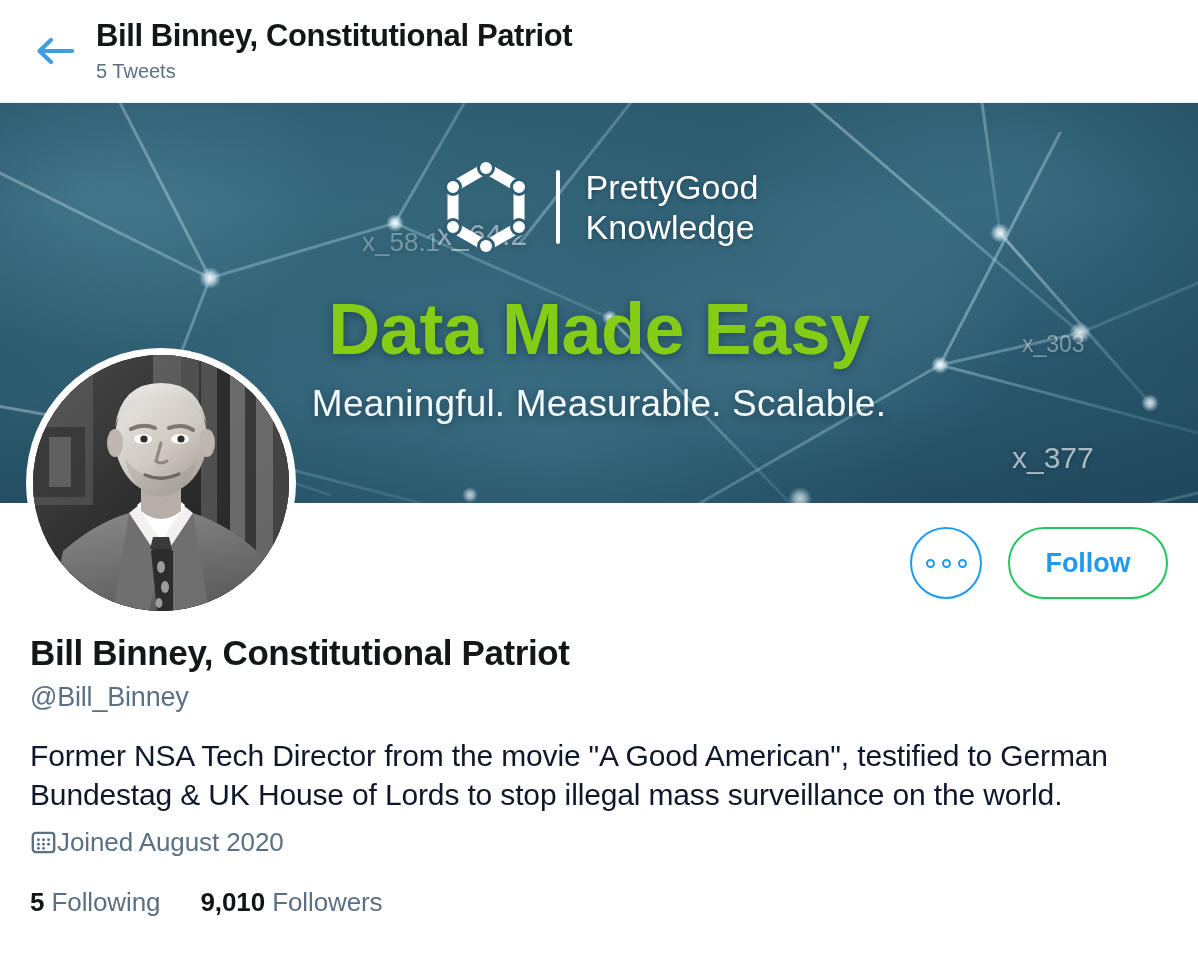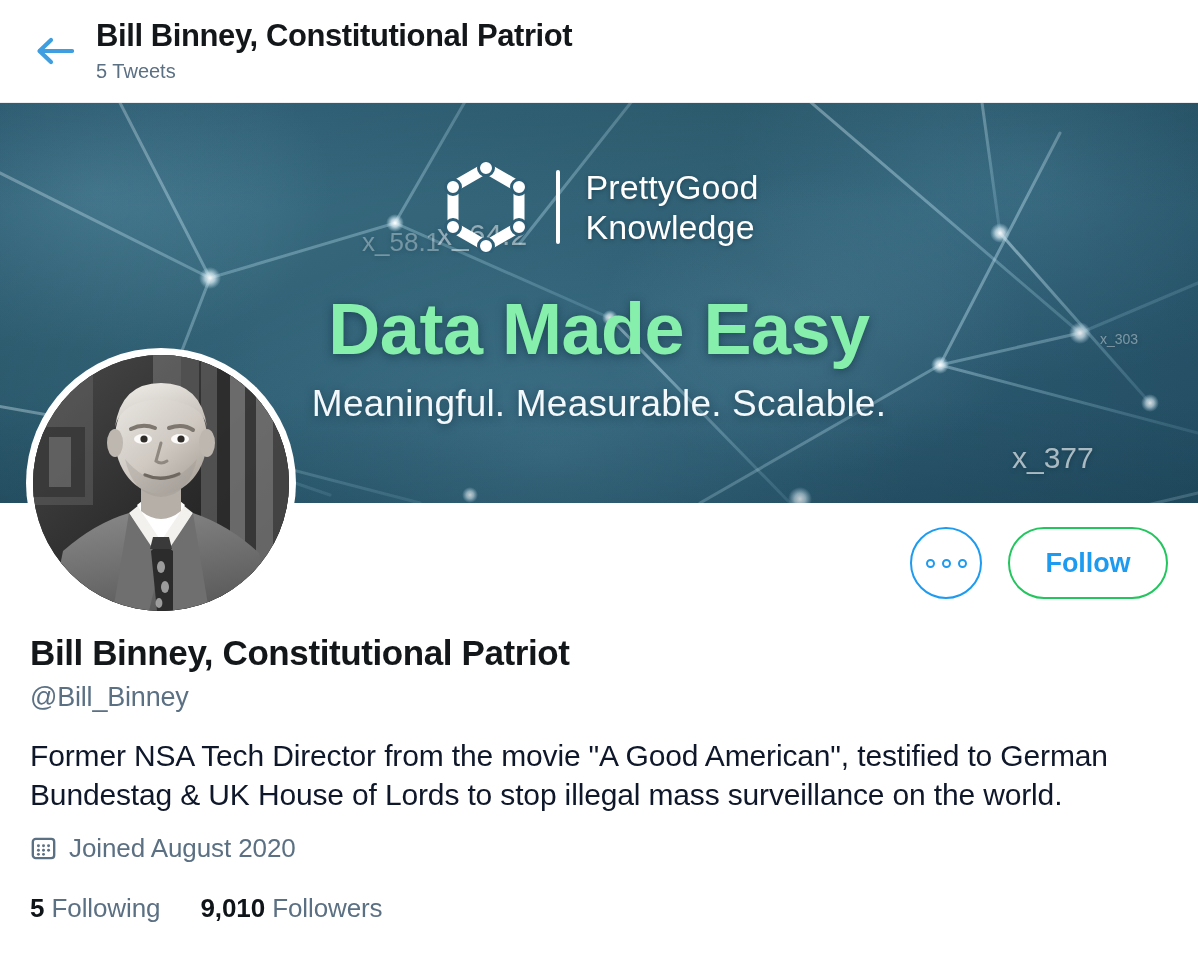--- a/index.html
+++ b/index.html
@@ -137,21 +137,21 @@
     flex-direction: column;
     color: #ffffff;
     font-size: 34px;
     line-height: 40px;
     letter-spacing: 0.1px;
     text-shadow: 0 1px 4px rgba(8,36,50,0.45);
   }
 
   .banner-headline {
     margin-top: 36px;
-    color: #86efac;
+    color: #84cc16;
     font-size: 72px;
     font-weight: bold;
     letter-spacing: -0.5px;
     line-height: 80px;
     text-shadow: 0 2px 10px rgba(8,36,50,0.5);
   }
 
   .banner-tagline {
     margin-top: 12px;
     color: #f2f8fb;
@@ -268,24 +268,24 @@
   .bio {
     margin-top: 22px;
     font-size: 30px;
     color: #0f172a;
     line-height: 39px;
     letter-spacing: -0.15px;
     max-width: 1135px;
   }
 
   .joined-row {
-    margin-top: 18px;
-    display: flex;
-    align-items: center;
-    gap: 12px;
+    margin-top: 12px;
+    display: flex;
+    align-items: center;
+    gap: 0;
   }
 
   .calendar-icon { width: 27px; height: 27px; flex: 0 0 auto; }
 
   .joined-text {
     font-size: 26px;
     color: #5b7083;
     line-height: 32px;
     letter-spacing: -0.1px;
   }
@@ -368,21 +368,21 @@
         <circle cx="55" cy="390" r="10" fill="url(#nodeG)"></circle>
         <circle cx="470" cy="392" r="8" fill="url(#nodeG)"></circle>
       </g>
     </svg>
 
     <div class="banner-vignette"></div>
 
     <div id="net-labels">
         <div class="net-label" style="left: 362px; top: 124px; font-size: 26px; opacity: 0.38;">x_58.1</div>
         <div class="net-label" style="left: 437px; top: 115px; font-size: 30px; opacity: 0.55;">x_64.2</div>
-        <div class="net-label" style="left: 1100px; top: 228px; font-size: 14px; opacity: 0.45;">x_303</div>
+        <div class="net-label" style="left: 1022px; top: 228px; font-size: 23px; opacity: 0.45;">x_303</div>
         <div class="net-label" style="left: 988px; top: 338px; font-size: 30px; opacity: 0.72; margin-left: 24px;">x_377</div>
       </div>
 
     <div class="banner-content">
       <div class="brand-lockup">
         <span class="brand-mark">
           <svg width="92" height="92" viewBox="0 0 92 92" fill="none">
             <path d="M46 7 L79 26 L79 66 L46 85 L13 66 L13 26 Z" stroke="#ffffff" stroke-width="11" stroke-linejoin="round" fill="none"></path>
             <circle cx="46" cy="7" r="7.5" fill="#ffffff" stroke="#2f5f76" stroke-width="3"></circle>
             <circle cx="79" cy="26" r="7.5" fill="#ffffff" stroke="#2f5f76" stroke-width="3"></circle>

